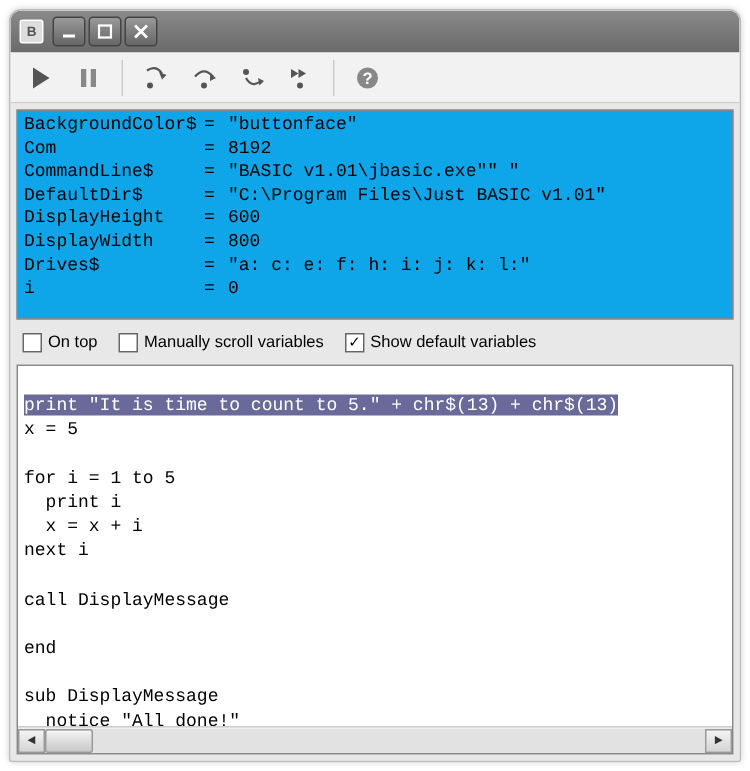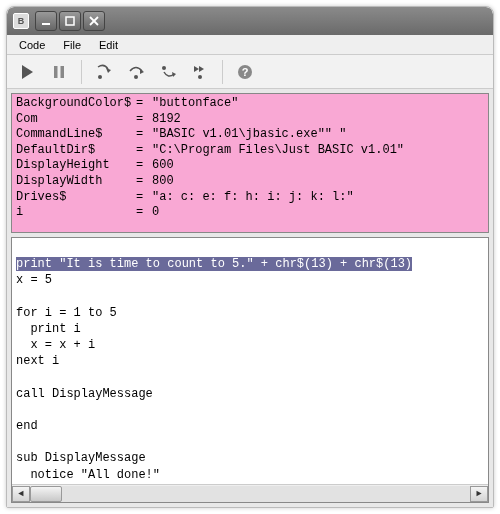--- a/index.html
+++ b/index.html
@@ -89,21 +89,21 @@
     flex: 1;
     display: flex;
     flex-direction: column;
     background: #e8e8e8;
     padding: 4px;
     gap: 4px;
     min-height: 0;
   }
   .vars-pane {
     height: 140px;
-    background: #f9a8d4;
+    background: #0ea5e9;
     border: 1px solid #888;
     font-family: "Courier New", monospace;
     font-size: 12px;
     overflow: auto;
     padding: 2px 4px;
     line-height: 1.3;
     white-space: pre;
   }
   .options-row {
     height: 22px;
@@ -197,25 +197,20 @@
       </div>
       <div class="win-btn">
         <svg viewBox="0 0 10 10">
             <line x1="1" y1="1" x2="9" y2="9" stroke="#fff" stroke-width="1.8"></line>
             <line x1="9" y1="1" x2="1" y2="9" stroke="#fff" stroke-width="1.8"></line>
           </svg>
       </div>
     </div>
   </div>
 
-  <div class="menubar">
-    <div class="menu-item">Code</div>
-    <div class="menu-item">File</div>
-    <div class="menu-item">Edit</div>
-  </div>
 
   <div class="toolbar">
     <div class="tool-btn" title="Run">
       <svg viewBox="0 0 18 18">
           <polygon points="4,2 15,9 4,16" fill="#555"></polygon>
         </svg>
     </div>
     <div class="tool-btn" title="Pause">
       <svg viewBox="0 0 18 18">
           <rect x="4" y="3" width="3.5" height="12" fill="#888"></rect>
@@ -257,20 +252,34 @@
           <circle cx="9" cy="9" r="7" fill="#888"></circle>
           <text x="9" y="13" text-anchor="middle" font-size="11" font-weight="bold" fill="#fff">?</text>
         </svg>
     </div>
   </div>
 
   <div class="client">
 
     <div class="vars-pane" id="vars-pane"><div class="var-row"><span class="var-name">BackgroundColor$</span><span class="var-eq">= </span><span>"buttonface"</span></div><div class="var-row"><span class="var-name">Com</span><span class="var-eq">= </span><span>8192</span></div><div class="var-row"><span class="var-name">CommandLine$</span><span class="var-eq">= </span><span>"BASIC v1.01\jbasic.exe"" "</span></div><div class="var-row"><span class="var-name">DefaultDir$</span><span class="var-eq">= </span><span>"C:\Program Files\Just BASIC v1.01"</span></div><div class="var-row"><span class="var-name">DisplayHeight</span><span class="var-eq">= </span><span>600</span></div><div class="var-row"><span class="var-name">DisplayWidth</span><span class="var-eq">= </span><span>800</span></div><div class="var-row"><span class="var-name">Drives$</span><span class="var-eq">= </span><span>"a: c: e: f: h: i: j: k: l:"</span></div><div class="var-row"><span class="var-name">i</span><span class="var-eq">= </span><span>0</span></div></div>
 
+    <div class="options-row">
+      <label class="chk">
+        <span class="chk-box"></span>
+        <span>On top</span>
+      </label>
+      <label class="chk">
+        <span class="chk-box"></span>
+        <span>Manually scroll variables</span>
+      </label>
+      <label class="chk">
+        <span class="chk-box" id="chk-defaults">✓</span>
+        <span>Show default variables</span>
+      </label>
+    </div>
 
     <div class="code-pane">
       <div class="code-inner">
 <span class="code-line highlight">print "It is time to count to 5." + chr$(13) + chr$(13)</span><span>
 x = 5
 
 for i = 1 to 5
   print i
   x = x + i
 next i

